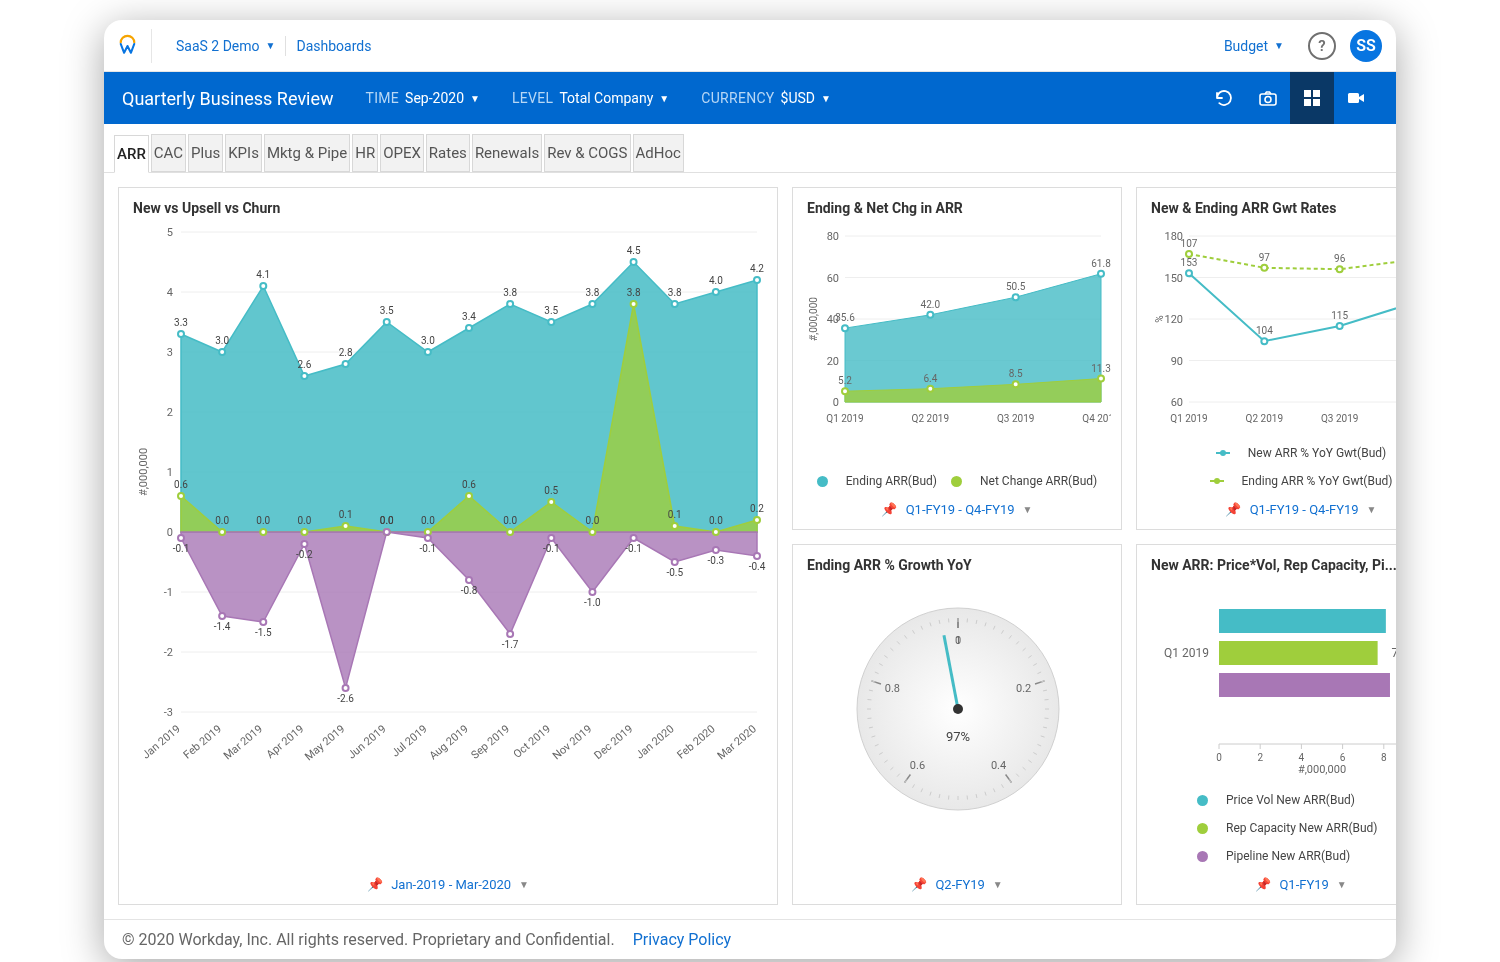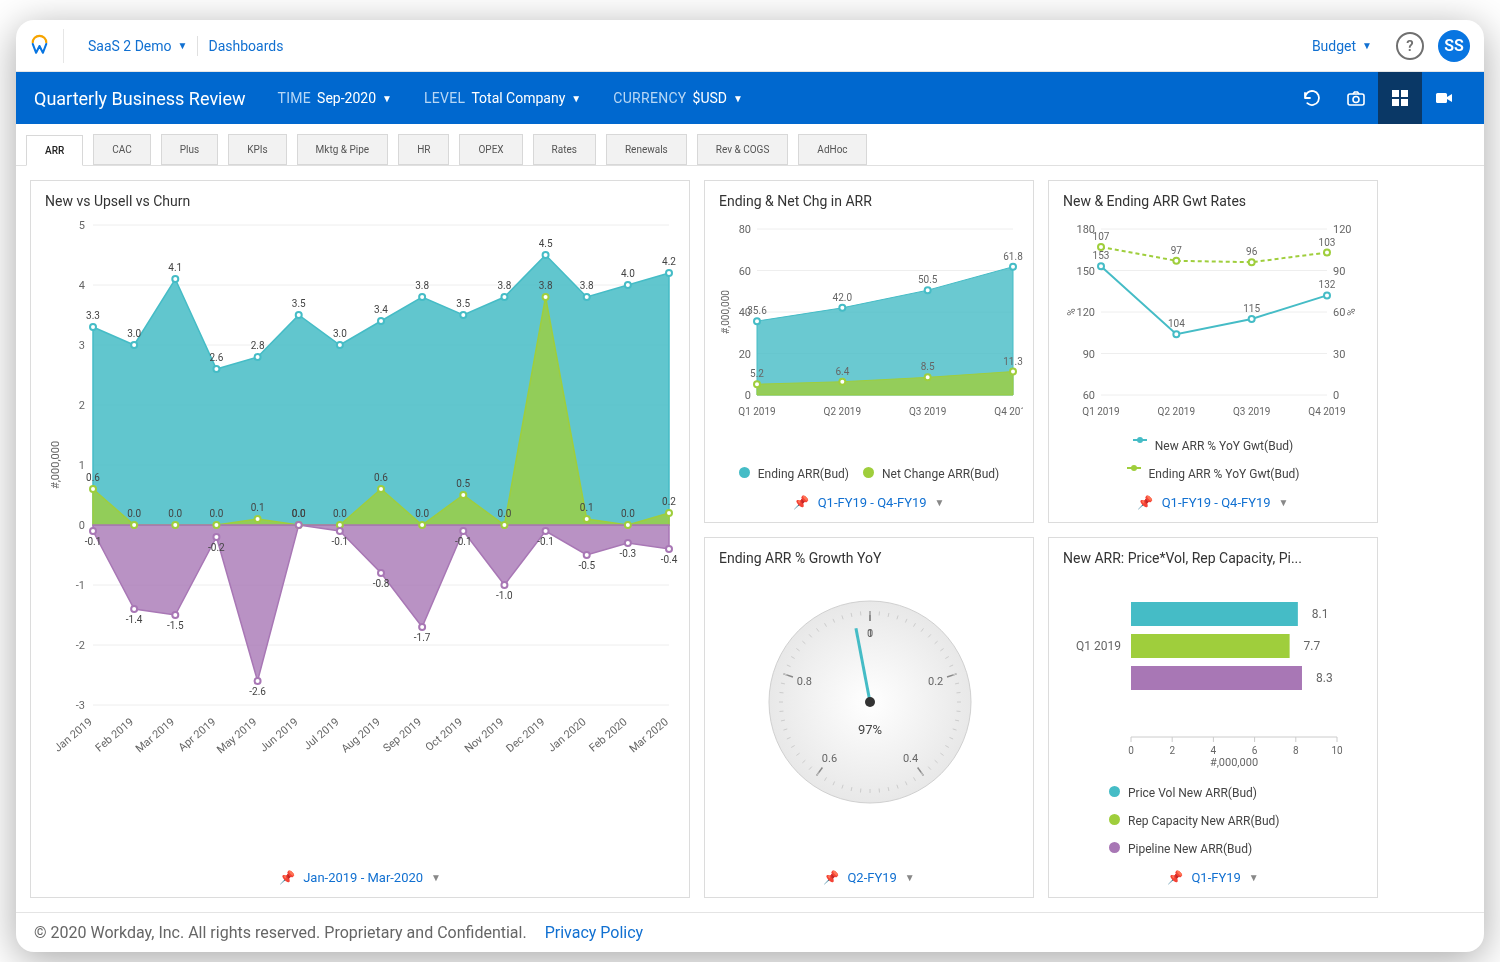--- a/index.html
+++ b/index.html
@@ -1,17 +1,17 @@
 <!DOCTYPE html>
 <html><head>
 <meta charset="utf-8">
 <style>
   *{box-sizing:border-box;margin:0;padding:0;font-family:-apple-system,BlinkMacSystemFont,"Segoe UI",Roboto,Arial,sans-serif}
   body{background:#fff;width:1500px}
-  .app{width:1468px;margin:20px auto;border-radius:18px;overflow:hidden;box-shadow:0 8px 40px rgba(0,0,0,.35);background:#fff}
+  .app{width:1292px;margin:20px auto;border-radius:18px;overflow:hidden;box-shadow:0 8px 40px rgba(0,0,0,.35);background:#fff}
   
   .topbar{height:52px;display:flex;align-items:center;padding:0 14px;border-bottom:1px solid #e6e6e6}
   .logo{width:34px;height:34px;display:flex;align-items:center;justify-content:center;border-right:1px solid #e6e6e6;padding-right:14px;margin-right:14px}
   .sel{display:flex;align-items:center;gap:6px;color:#1170d1;font-size:14px;cursor:pointer;padding:0 10px}
   .sel .caret{font-size:10px}
   .vbar{width:1px;height:20px;background:#e0e0e0}
   .crumb{color:#1170d1;font-size:14px;padding:0 10px;cursor:pointer}
   .topbar .spacer{flex:1}
   .help{width:28px;height:28px;border:2px solid #707070;border-radius:50%;display:flex;align-items:center;justify-content:center;color:#707070;font-size:15px;font-weight:600;margin-left:14px;cursor:pointer}
   .avatar{width:32px;height:32px;border-radius:50%;background:#0875e1;color:#fff;display:flex;align-items:center;justify-content:center;font-size:16px;font-weight:600;margin-left:14px}
@@ -20,34 +20,34 @@
   .bluehdr h1{font-size:18px;font-weight:400}
   .hsel{display:flex;align-items:center;gap:6px;margin-left:32px;font-size:14px;cursor:pointer}
   .hsel .lab{color:#b7d7f5;font-size:14px;letter-spacing:.3px}
   .hsel .val{color:#fff}
   .hsel .caret{font-size:10px}
   .bluehdr .spacer{flex:1}
   .ibtn{width:44px;height:52px;display:flex;align-items:center;justify-content:center;cursor:pointer}
   .ibtn.active{background:#0a3866}
   
   .tabs{display:flex;border-bottom:1px solid #e0e0e0;padding:10px 10px 0 10px;gap:0}
-  .tab{padding:9px 18px;background:#f2f2f2;border:1px solid #d8d8d8;color:#555;font-size:10px;cursor:pointer;margin-right:10px}
+  .tab{padding:9px 2px;background:#f2f2f2;border:1px solid #d8d8d8;color:#555;font-size:15px;cursor:pointer;margin-right:2px}
   .tab.active{background:#fff;border-bottom-color:#fff;color:#222;font-weight:500;position:relative;top:1px}
   
   .dash{display:grid;grid-template-columns:660px 330px 330px;gap:14px;padding:14px;background:#fff}
   .card{border:1px solid #dcdcdc;background:#fff;display:flex;flex-direction:column}
-  .card .title{font-size:14px;font-weight:400;color:#333;padding:12px 14px 6px}
+  .card .title{font-size:14px;font-weight:700;color:#333;padding:12px 14px 6px}
   .card .body{flex:1;padding:0 12px 8px}
   .card .foot{display:flex;justify-content:center;align-items:center;gap:8px;padding:8px 0 12px;color:#1170d1;font-size:13px;cursor:pointer}
   .pin{color:#1170d1}
   .card .foot .caret{font-size:10px;color:#888}
   .card.big{grid-row:span 2}
   svg{display:block}
   .legend{display:flex;flex-wrap:wrap;gap:14px;justify-content:center;font-size:12px;color:#444;padding:6px 0}
-  .legend .it{display:flex;align-items:flex-start;gap:8px}
+  .legend .it{display:flex;align-items:center;gap:18px}
   .dot{width:11px;height:11px;border-radius:50%}
   .line-dot{width:14px;height:2px;position:relative}
   .line-dot::after{content:'';position:absolute;width:6px;height:6px;border-radius:50%;left:4px;top:-2px}
   
   .footer{border-top:1px solid #e4e4e4;padding:10px 18px;font-size:16px;color:#666;display:flex;gap:18px}
   .footer a{color:#1170d1;text-decoration:none}
 </style>
 </head>
 <body>
 

